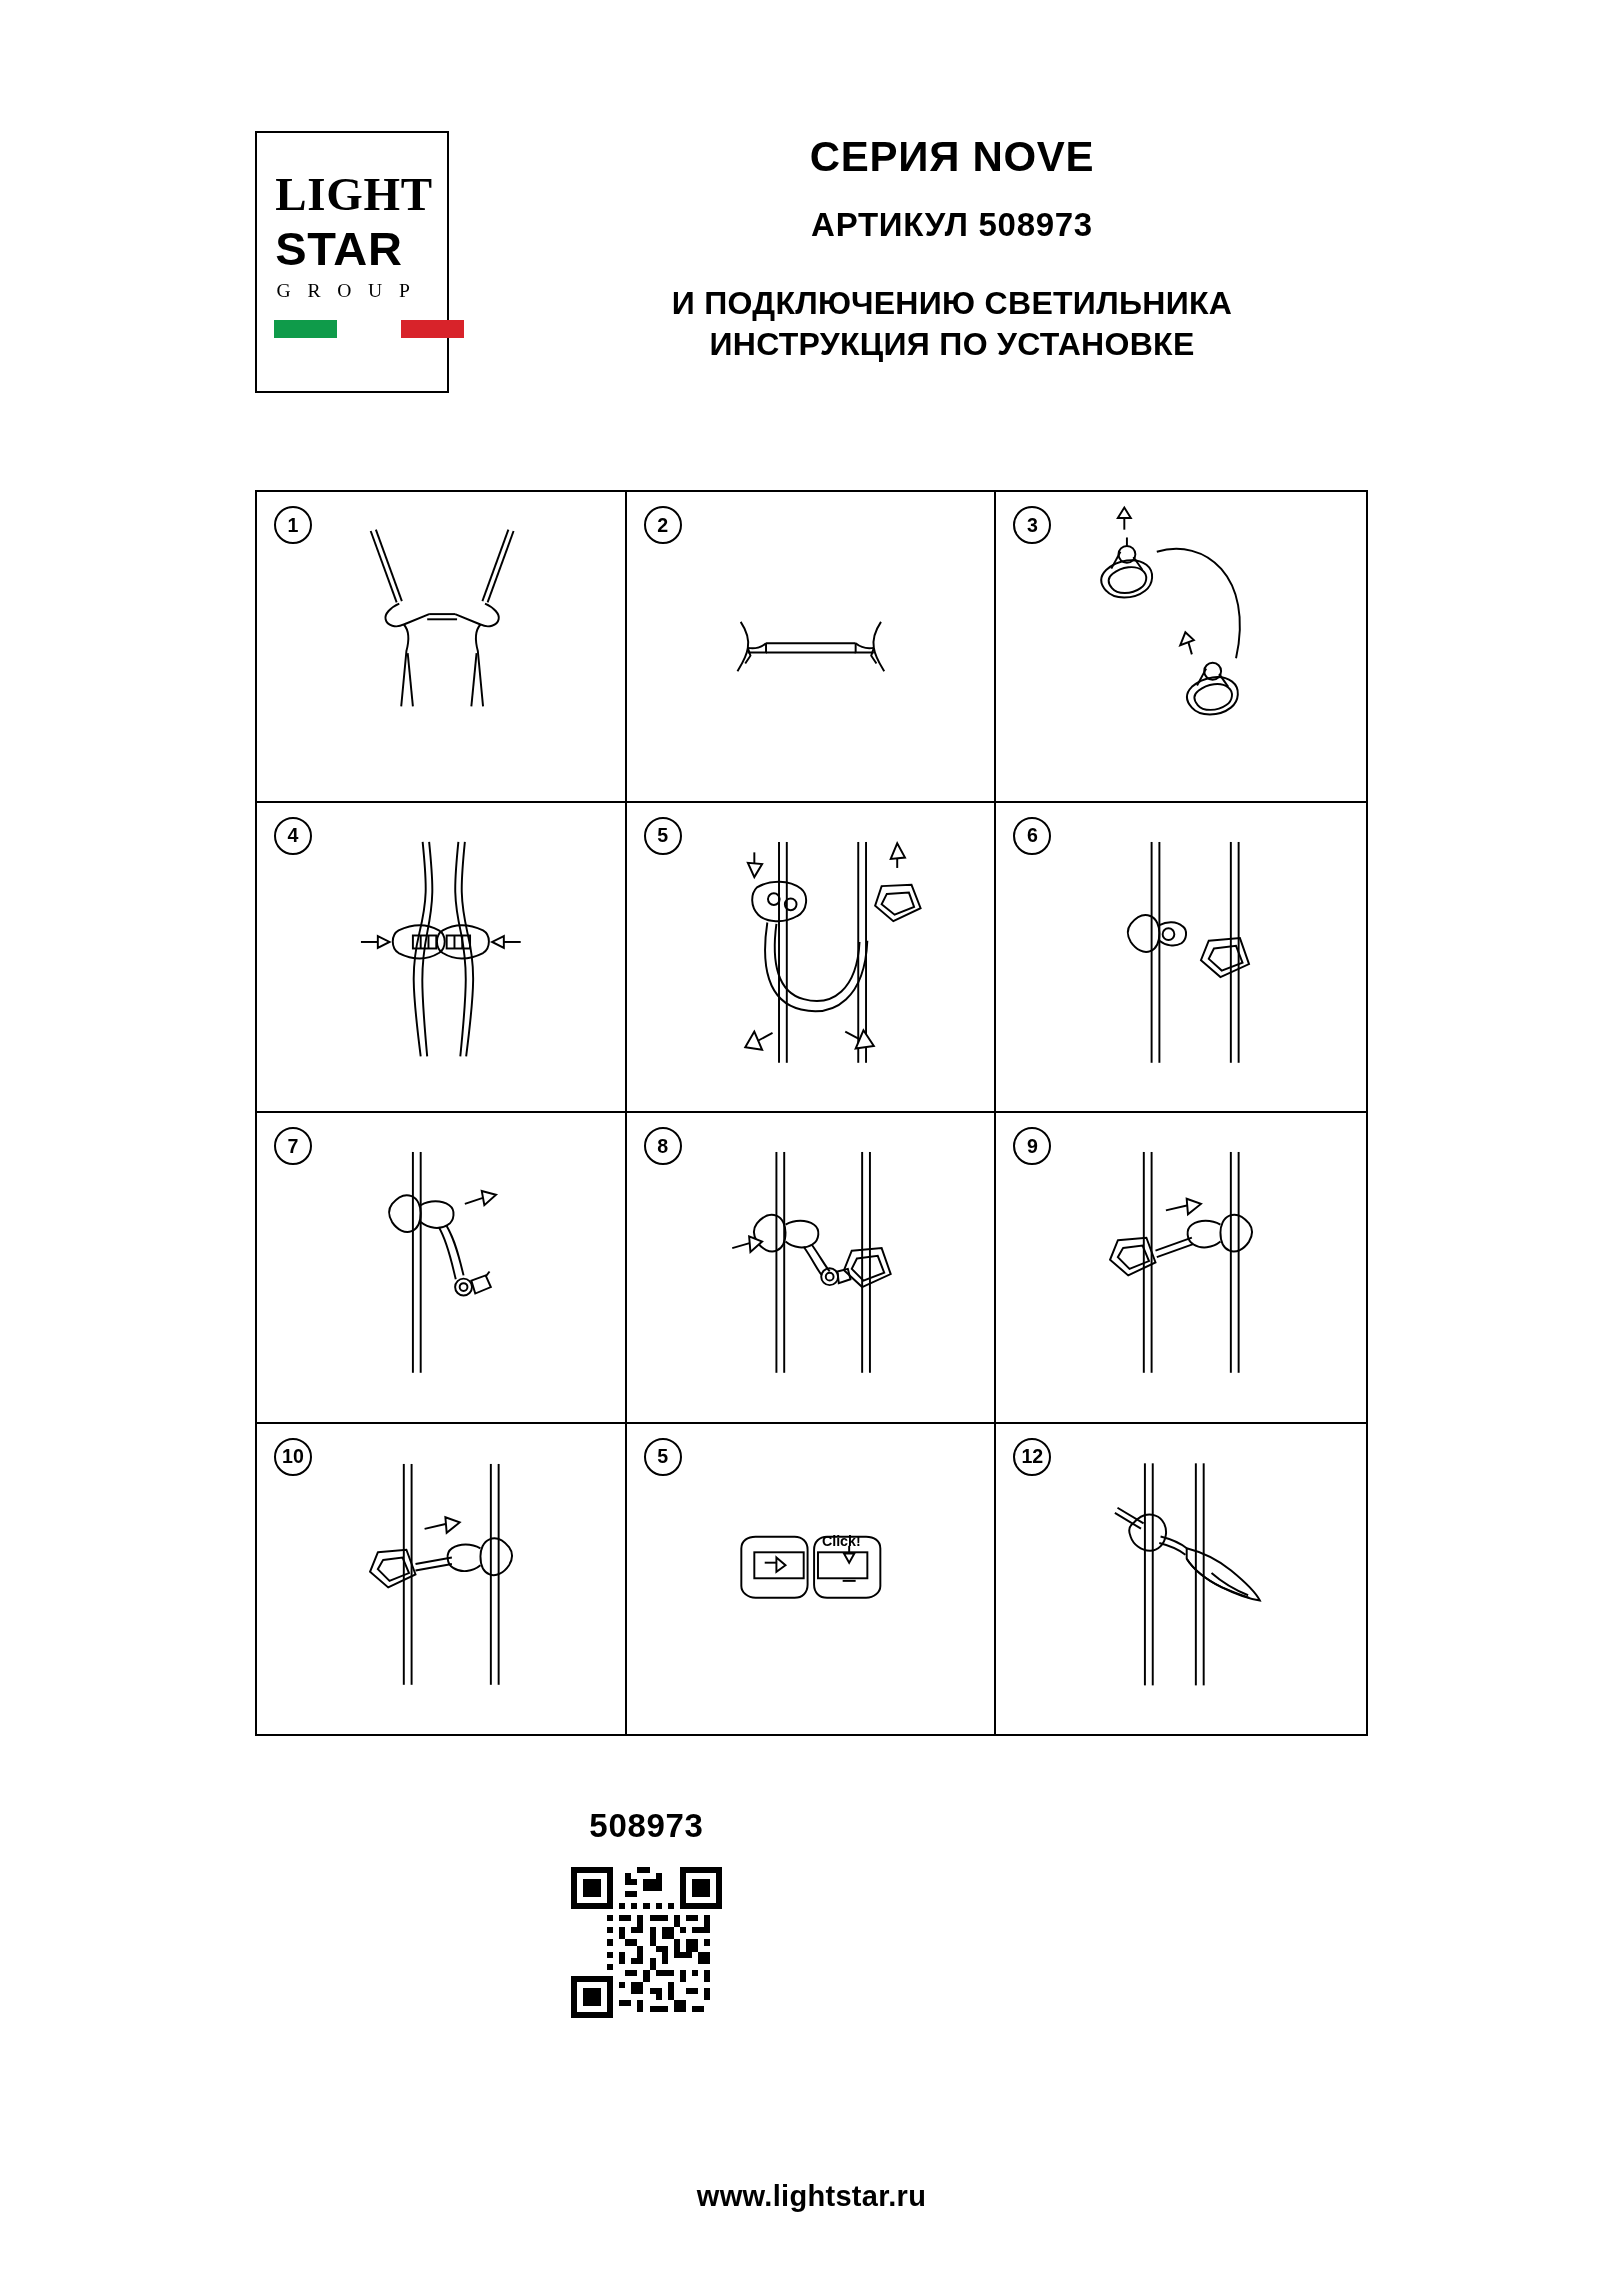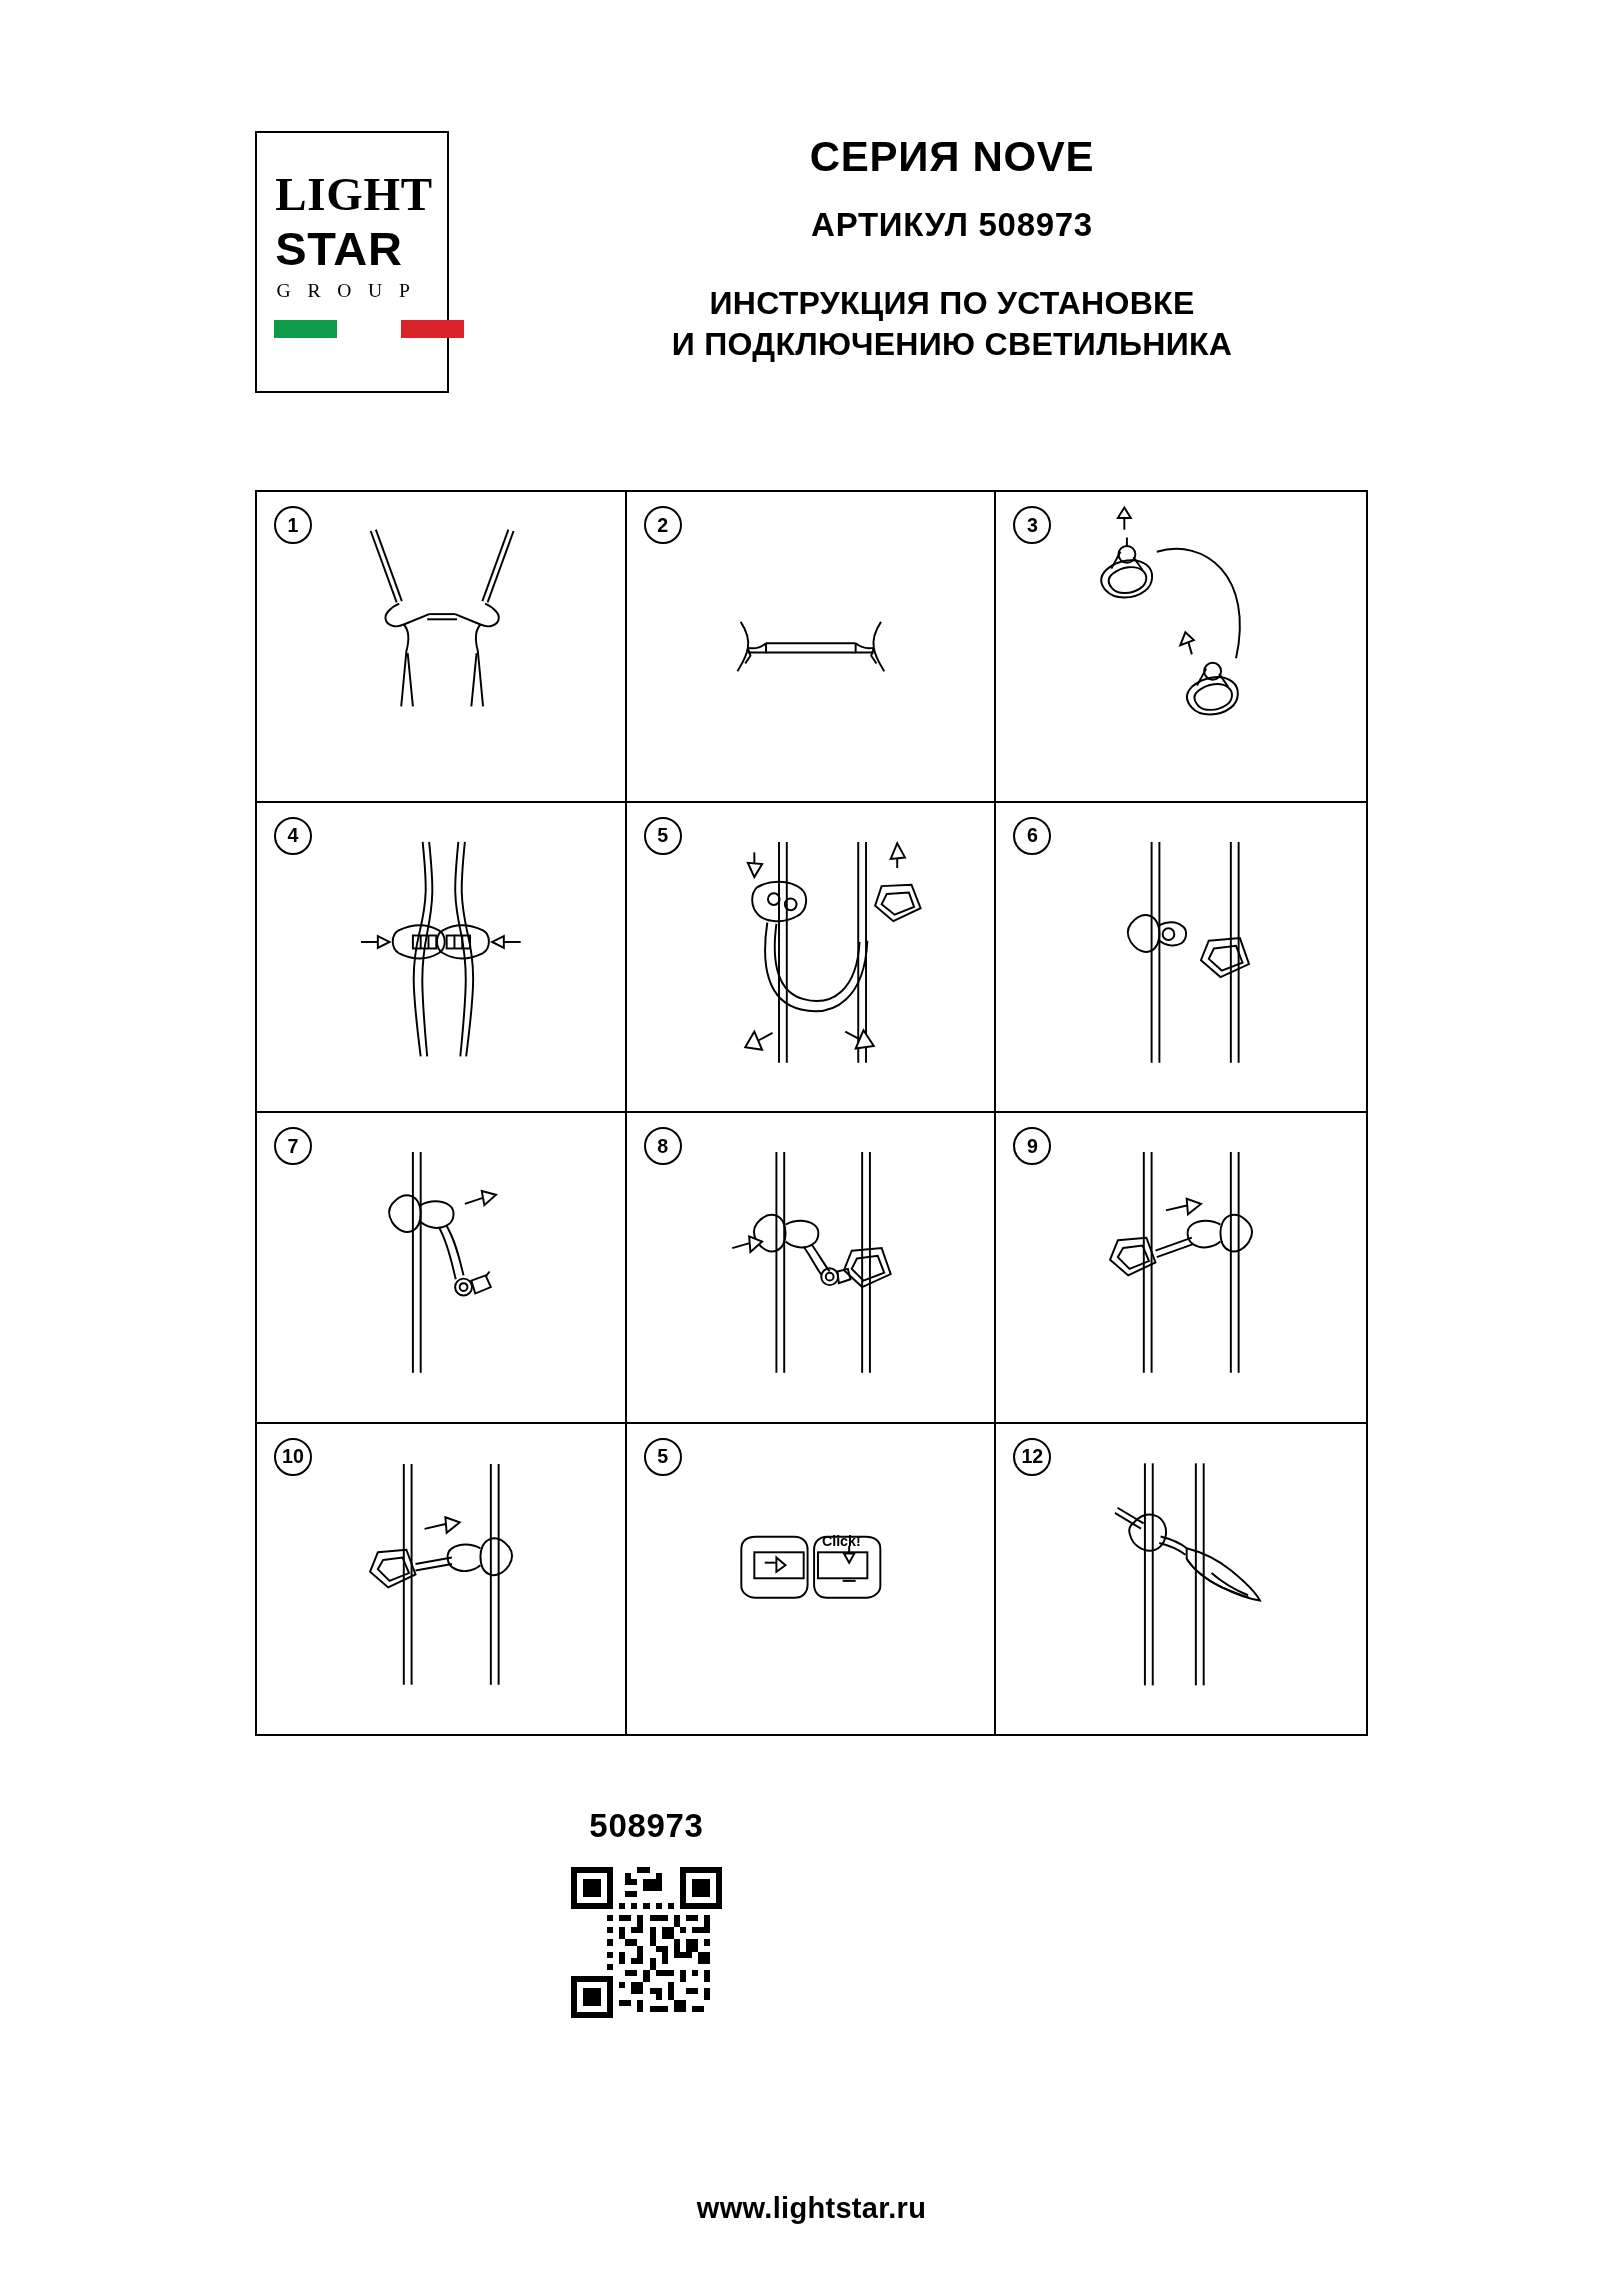--- a/index.html
+++ b/index.html
@@ -188,21 +188,20 @@
   }
   .site {
     position: absolute;
     left: 0;
     top: 2180px;
     width: 1623px;
     text-align: center;
     font-size: 29px;
     font-weight: bold;
     letter-spacing: 0.3px;
-    margin-top: 12px;
   }
   .click-label {
     font-size: 22px;
     font-weight: bold;
     font-family: "Liberation Sans", sans-serif;
   }
 </style>
 </head>
 <body>
 
@@ -220,22 +219,22 @@
           <span style="background:#ffffff"></span>
           <span style="background:#d8232a"></span>
         </div>
       </div>
     </div>
 
     <div class="titles">
       <div class="t-series">СЕРИЯ NOVE</div>
       <div class="t-article">АРТИКУЛ 508973</div>
       <div class="t-instr">
+        <div>И ПОДКЛЮЧЕНИЮ СВЕТИЛЬНИКА</div>
         <div>ИНСТРУКЦИЯ ПО УСТАНОВКЕ</div>
-        <div>И ПОДКЛЮЧЕНИЮ СВЕТИЛЬНИКА</div>
       </div>
     </div>
   </div>
 
   <div class="grid">
 
     <div class="cell">
       <div class="badge">1</div>
       <div class="art">
         <svg viewBox="0 0 566 475" xmlns="http://www.w3.org/2000/svg" fill="none" stroke="#000" stroke-width="3">

